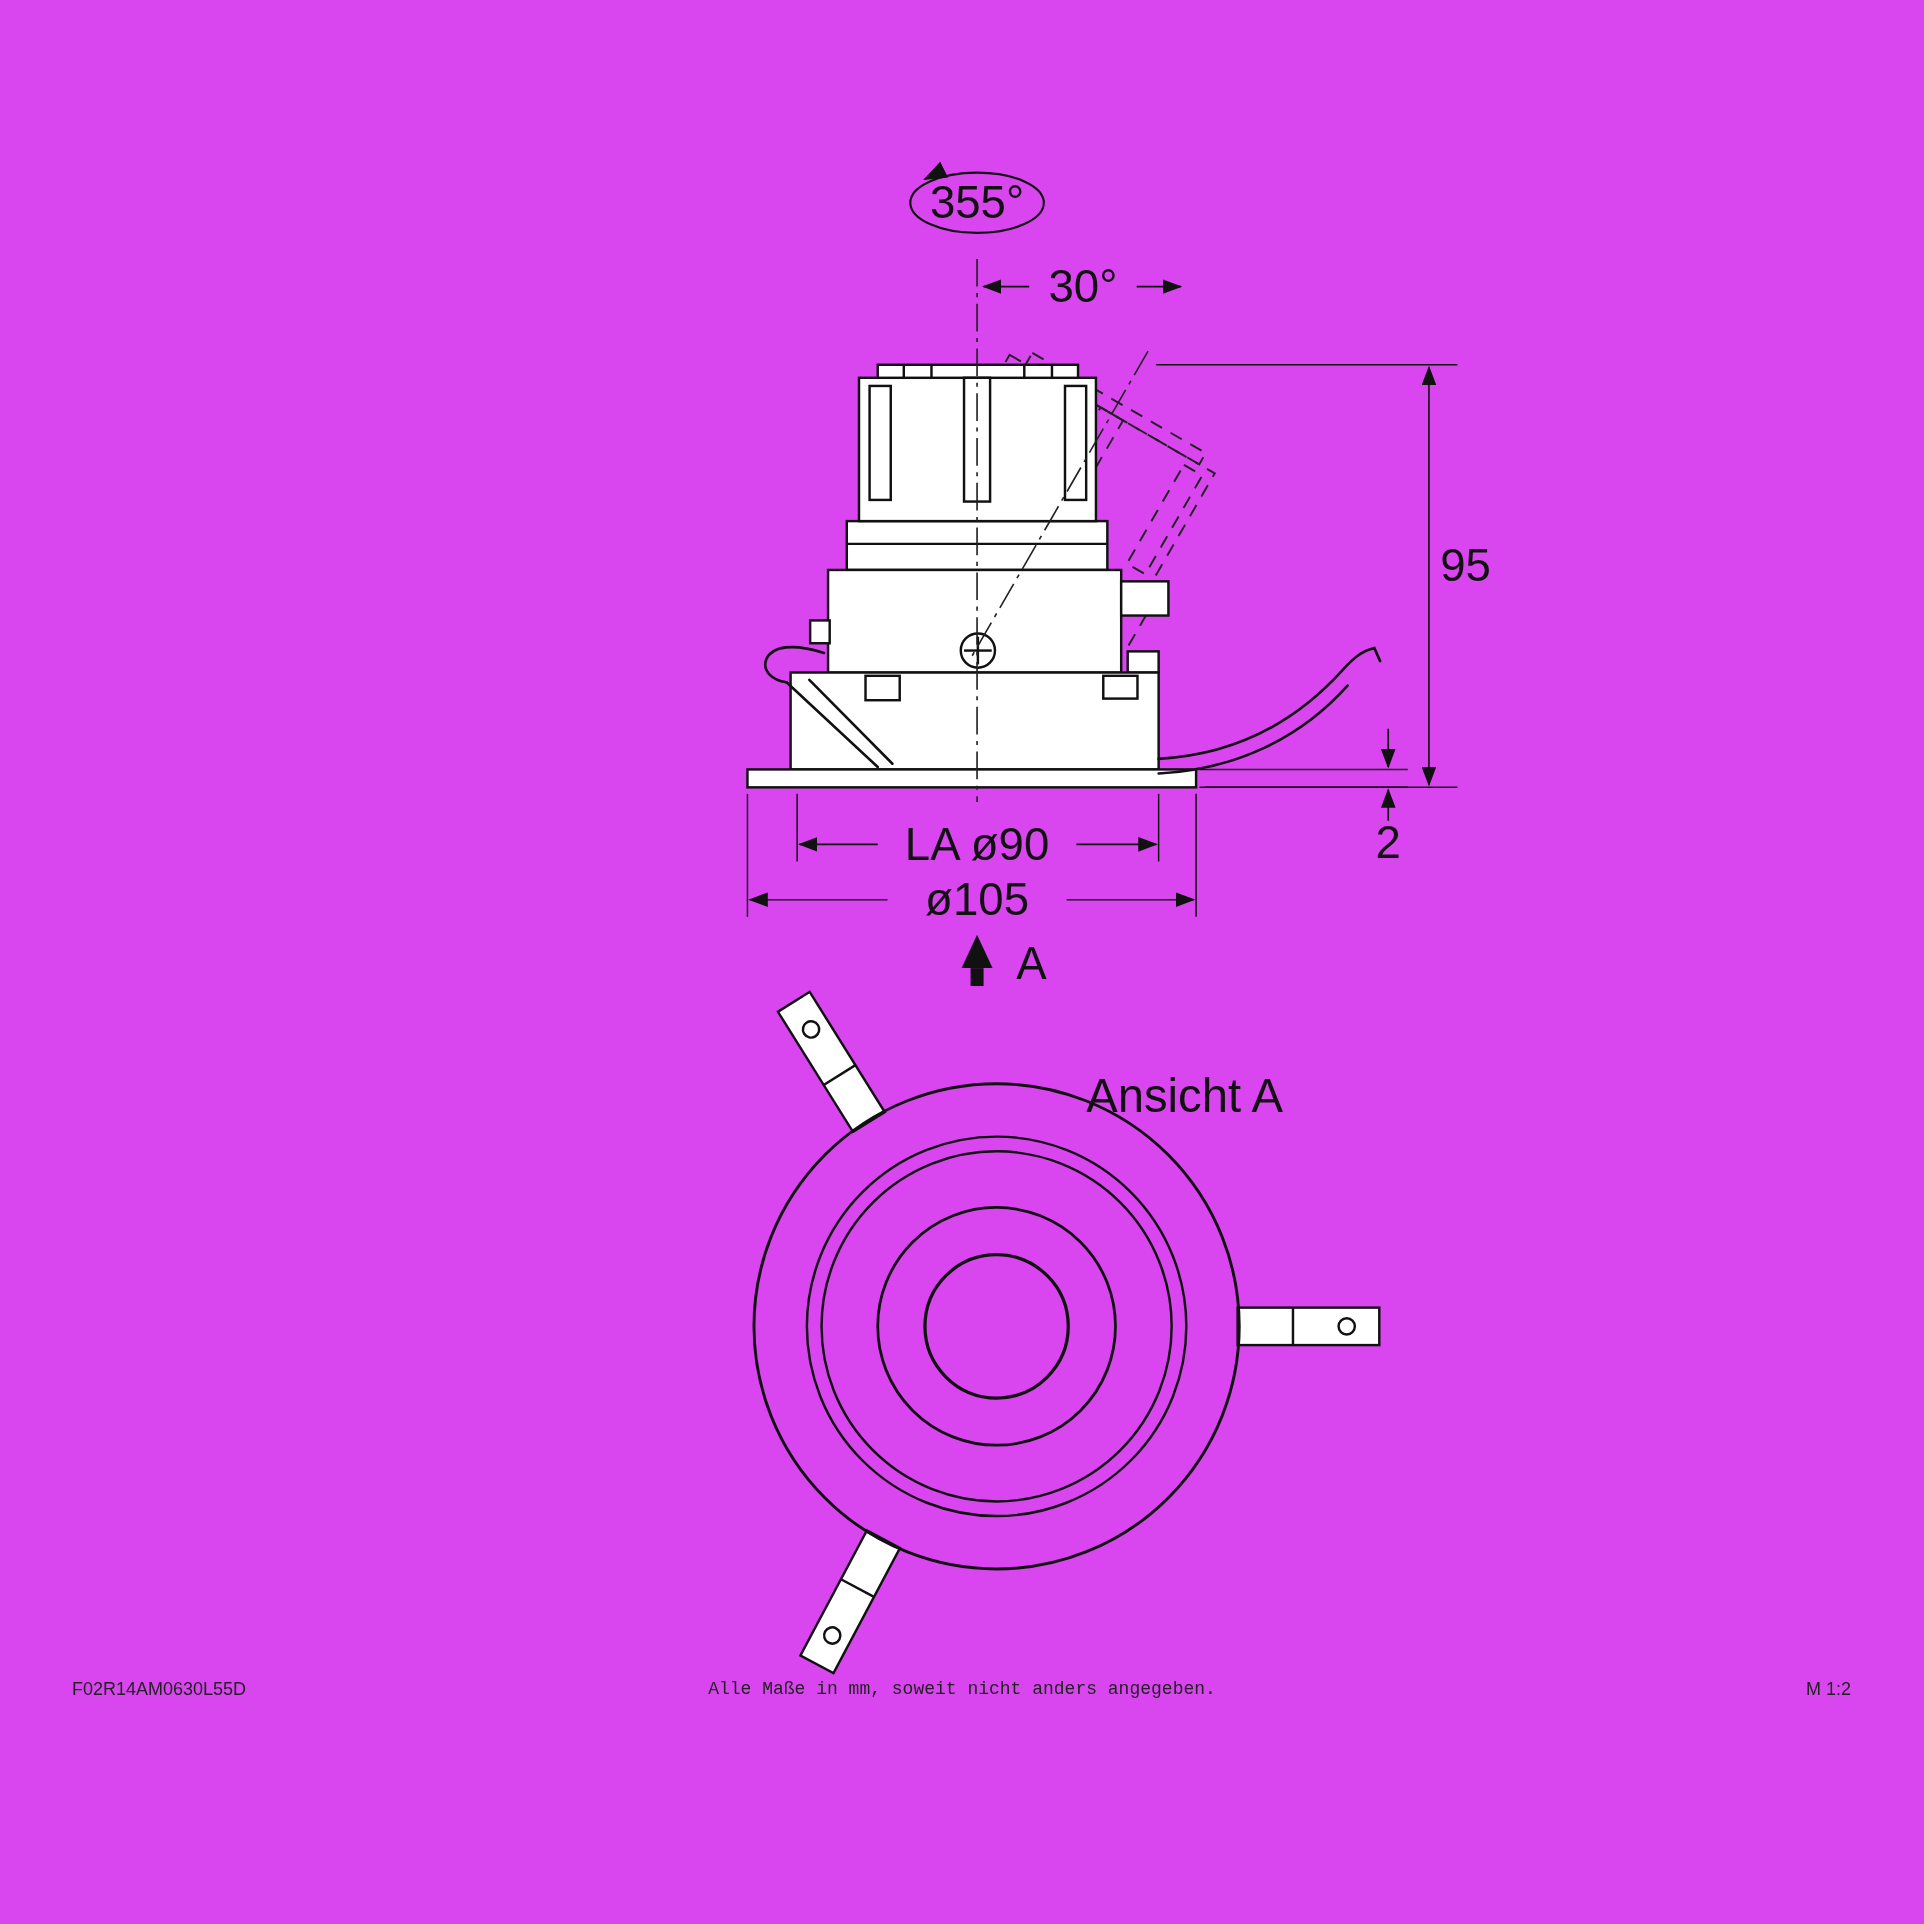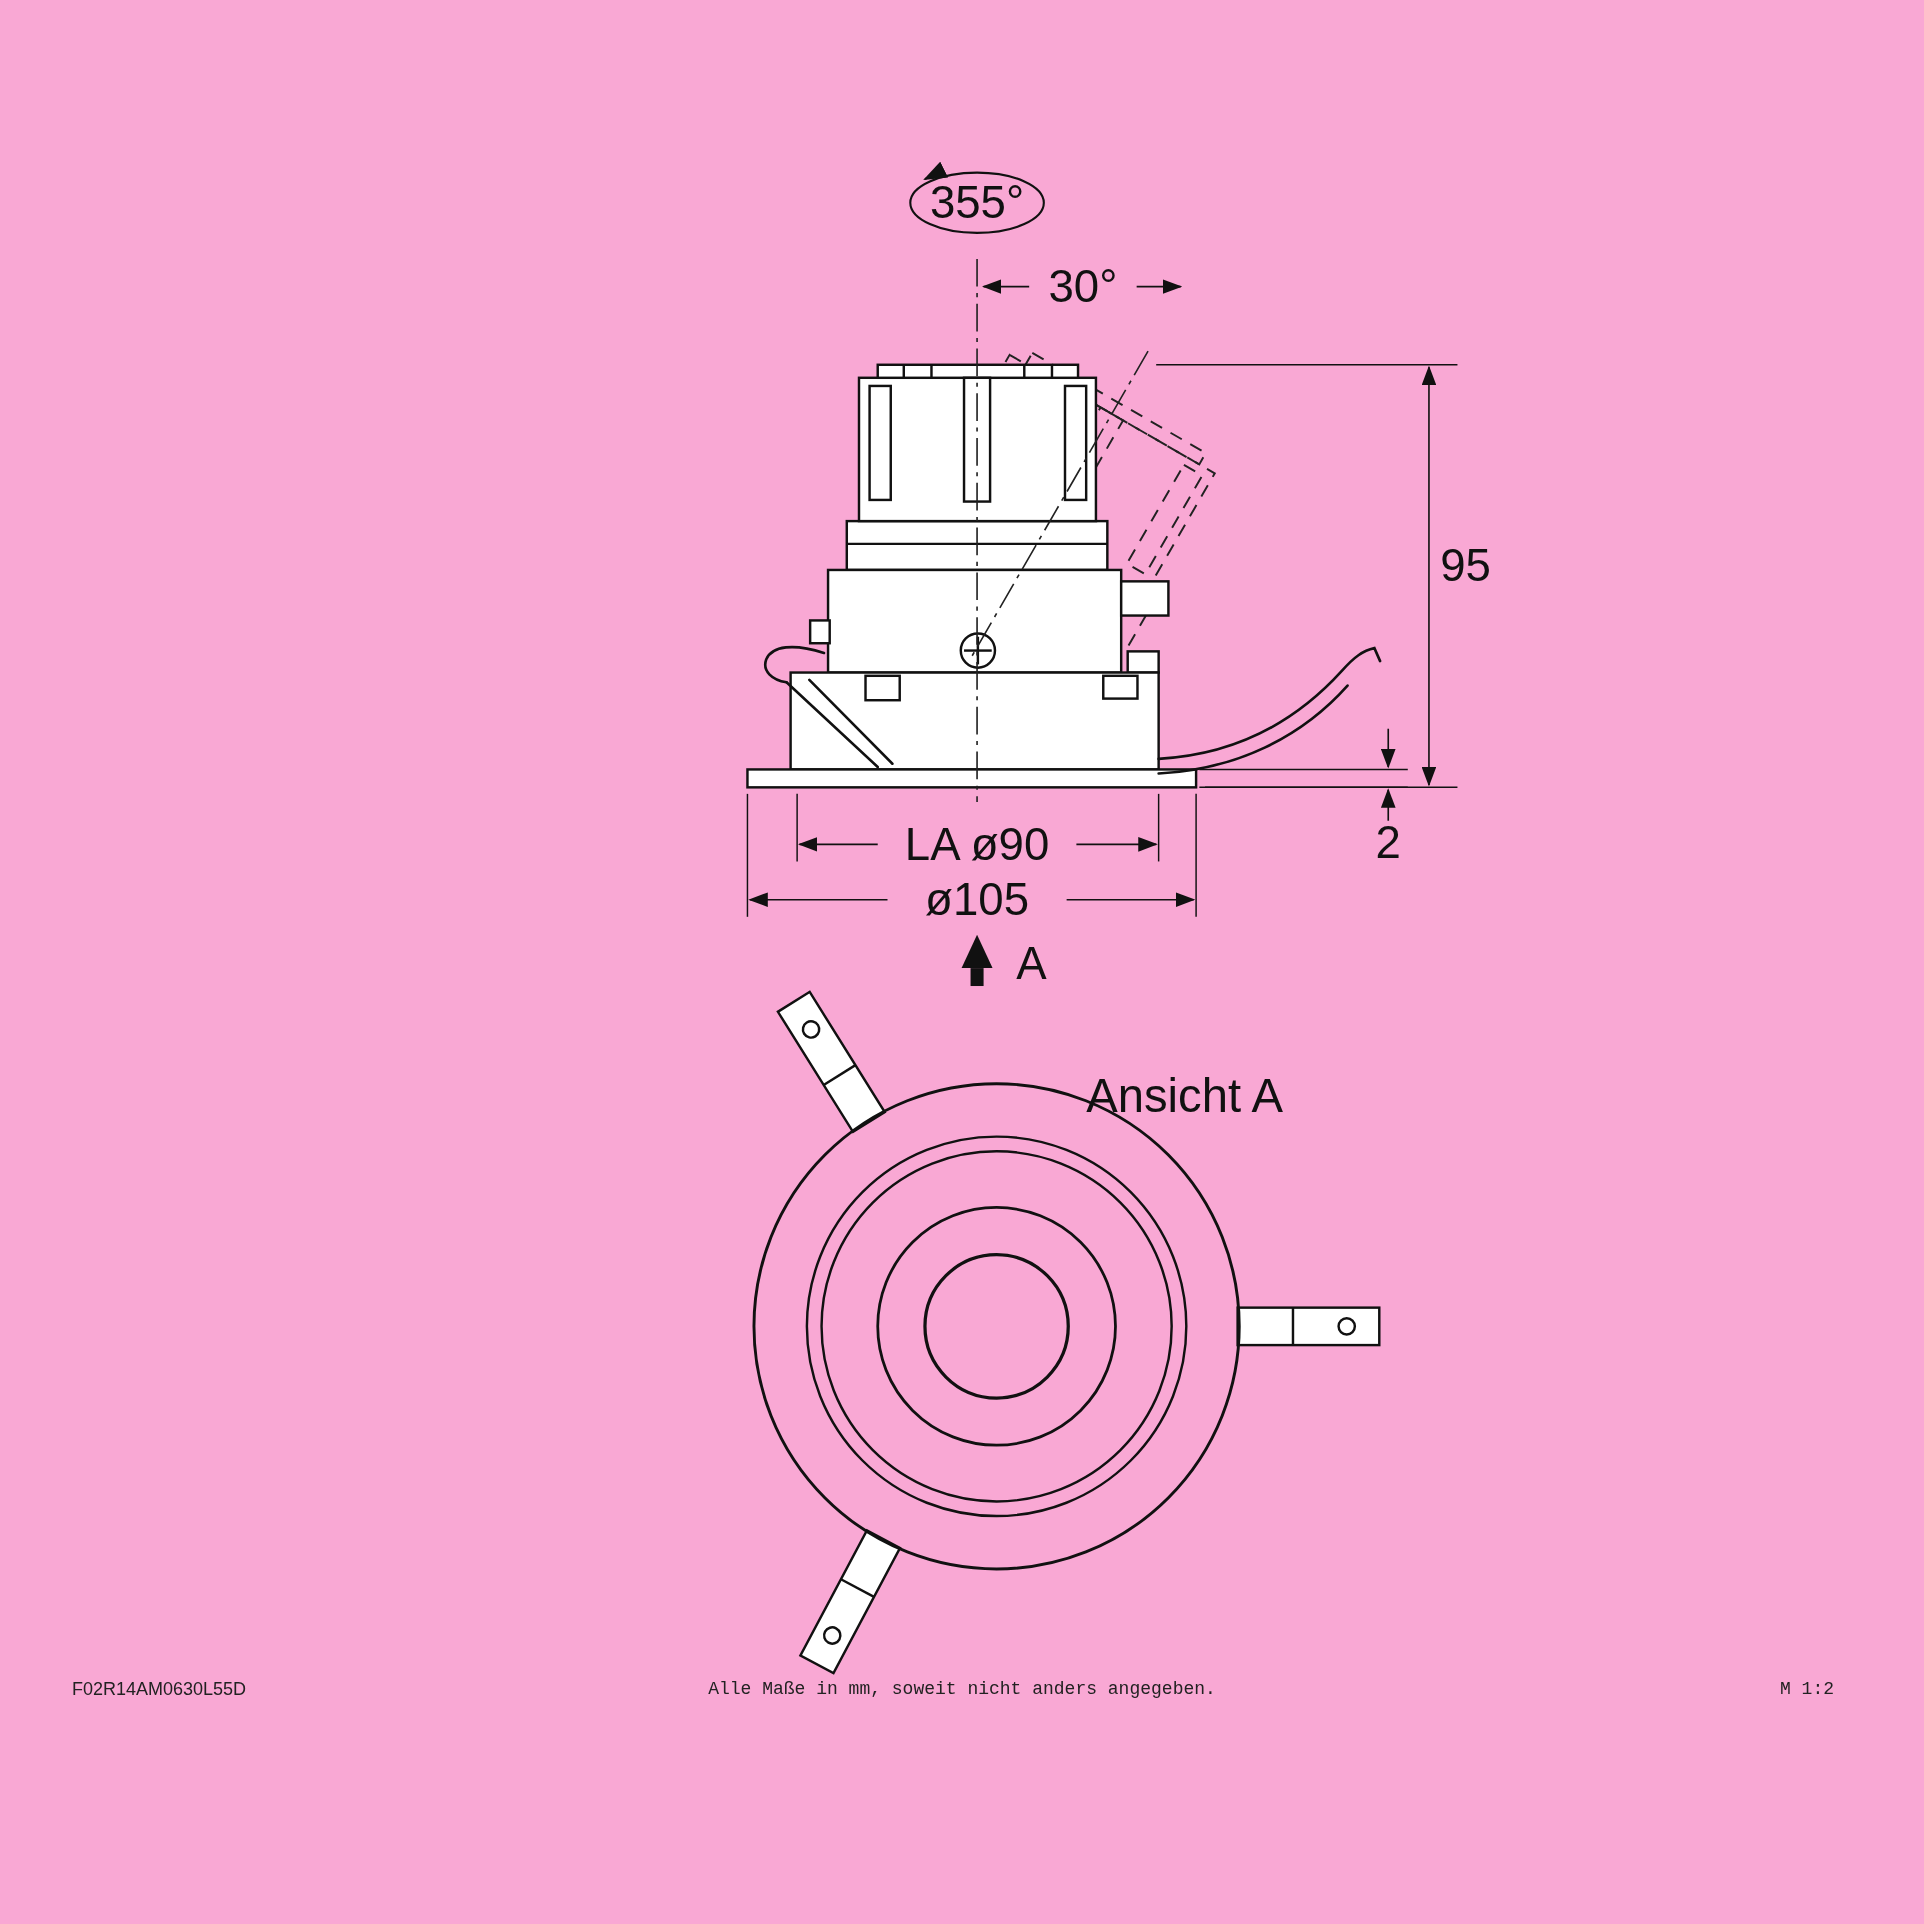--- a/index.html
+++ b/index.html
@@ -1,40 +1,40 @@
 <!DOCTYPE html>
 <html style="font-size:13px"><head>
 <meta charset="utf-8">
 <style>
   html,body{margin:0;padding:0;background:#ffffff;}
   .sheet{
     position:relative;
     width:1924px;height:1924px;
-    background:#f9a8d4;
+    background:#d946ef;
     font-family:"Liberation Sans", sans-serif;
     color:#111;
     overflow:hidden;
   }
   svg{position:absolute;left:0;top:0;}
   svg text{
     font-family:"Liberation Sans", sans-serif;
     fill:#111;
   }
   .dim-text{font-size:56px;}
   .view-title{font-size:58px;}
   .footer-text{
     position:absolute;
     top:1679px;
     font-size:18px;
     color:#222;
     white-space:nowrap;
   }
   .footer-left{left:72px;}
   .footer-center{left:0;width:100%;text-align:center;font-family:Liberation Mono, monospace;}
-  .footer-right{right:90px;text-align:center;font-family:Liberation Mono, monospace;}
+  .footer-right{right:73px;text-align:center;}
 </style>
 </head>
 <body>
 
 <div class="sheet">
 
 <svg viewBox="0 0 2363 2363" width="1924" height="1924">
   <defs>
     <marker id="arr" viewBox="0 0 12 9" refX="11" refY="4.5" markerWidth="12" markerHeight="9" markerUnits="strokeWidth" orient="auto-start-reverse">
       <path d="M0,0 L12,4.5 L0,9 Z" fill="#111"></path>

